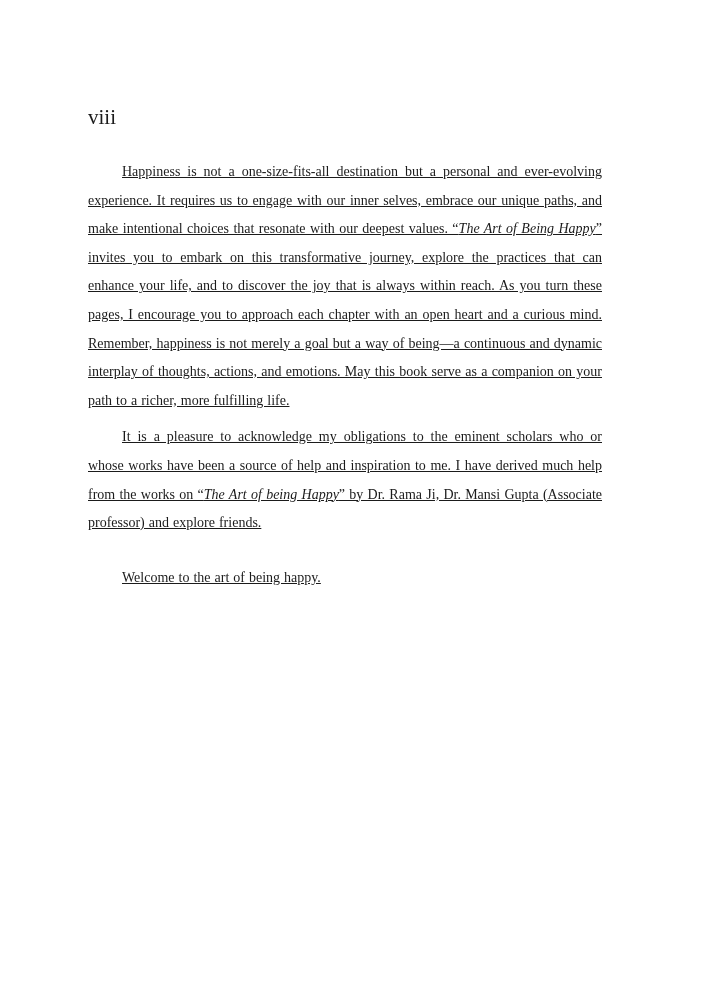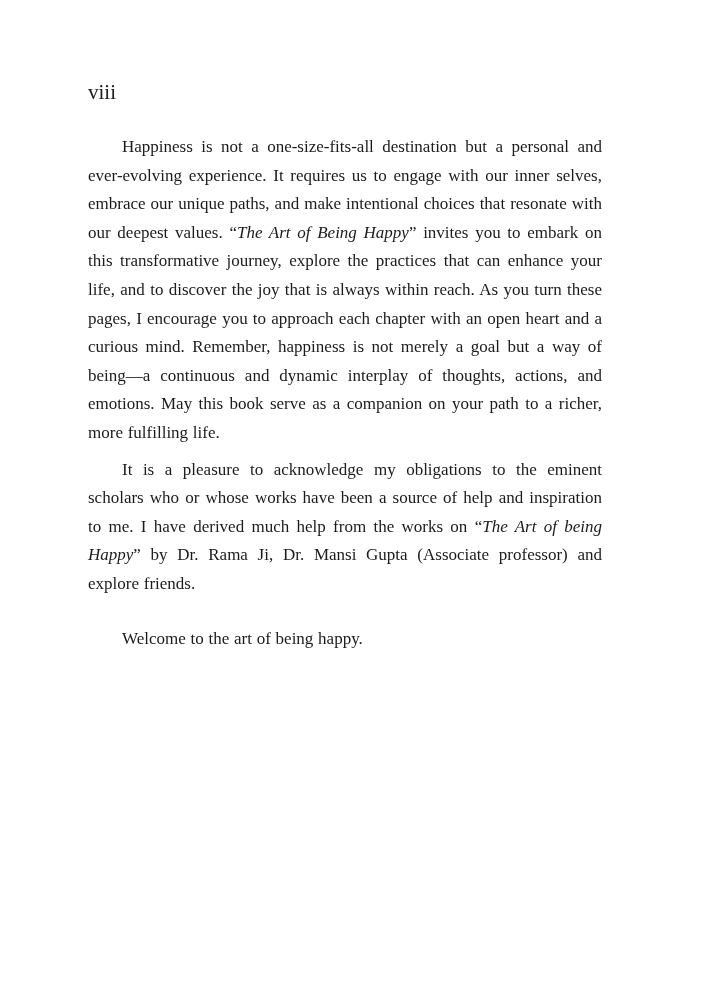--- a/index.html
+++ b/index.html
@@ -6,40 +6,41 @@
     margin: 0;
     padding: 0;
     background: #ffffff;
   }
   .page {
     position: relative;
     width: 714px;
     height: 1000px;
     background: #ffffff;
     box-sizing: border-box;
-    padding: 80px 112px 0 88px;
+    padding: 105px 112px 0 88px;
     font-family: "Liberation Serif", "DejaVu Serif", serif;
     color: #1b1b1b;
     overflow: hidden;
   }
   .page-number {
     font-size: 21px;
     line-height: 25px;
     margin: 0 0 28px 0;
   }
   .body-text {
     display: block;
   }
   .para {
     margin: 0 0 8px 0;
-    font-size: 17px;
+    font-size: 14px;
     line-height: 28.6px;
     text-align: justify;
     text-indent: 34px;
     word-spacing: 0.5px;
+    text-decoration: underline;
   }
   .para.welcome {
     margin-top: 26px;
   }
   .para em {
     font-style: italic;
   }
 </style>
 </head>
 <body>

